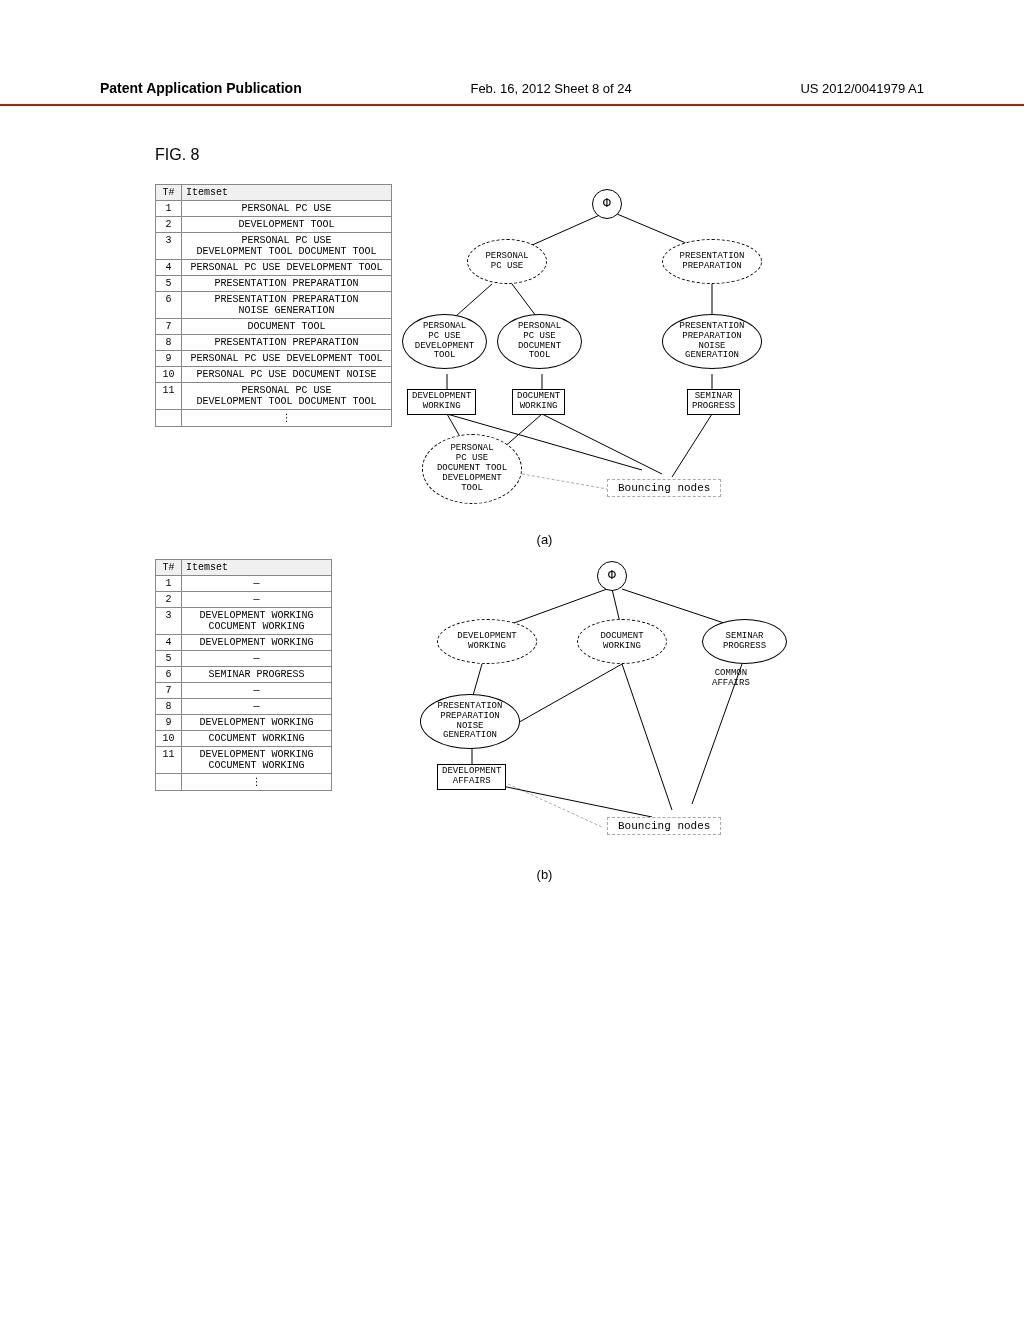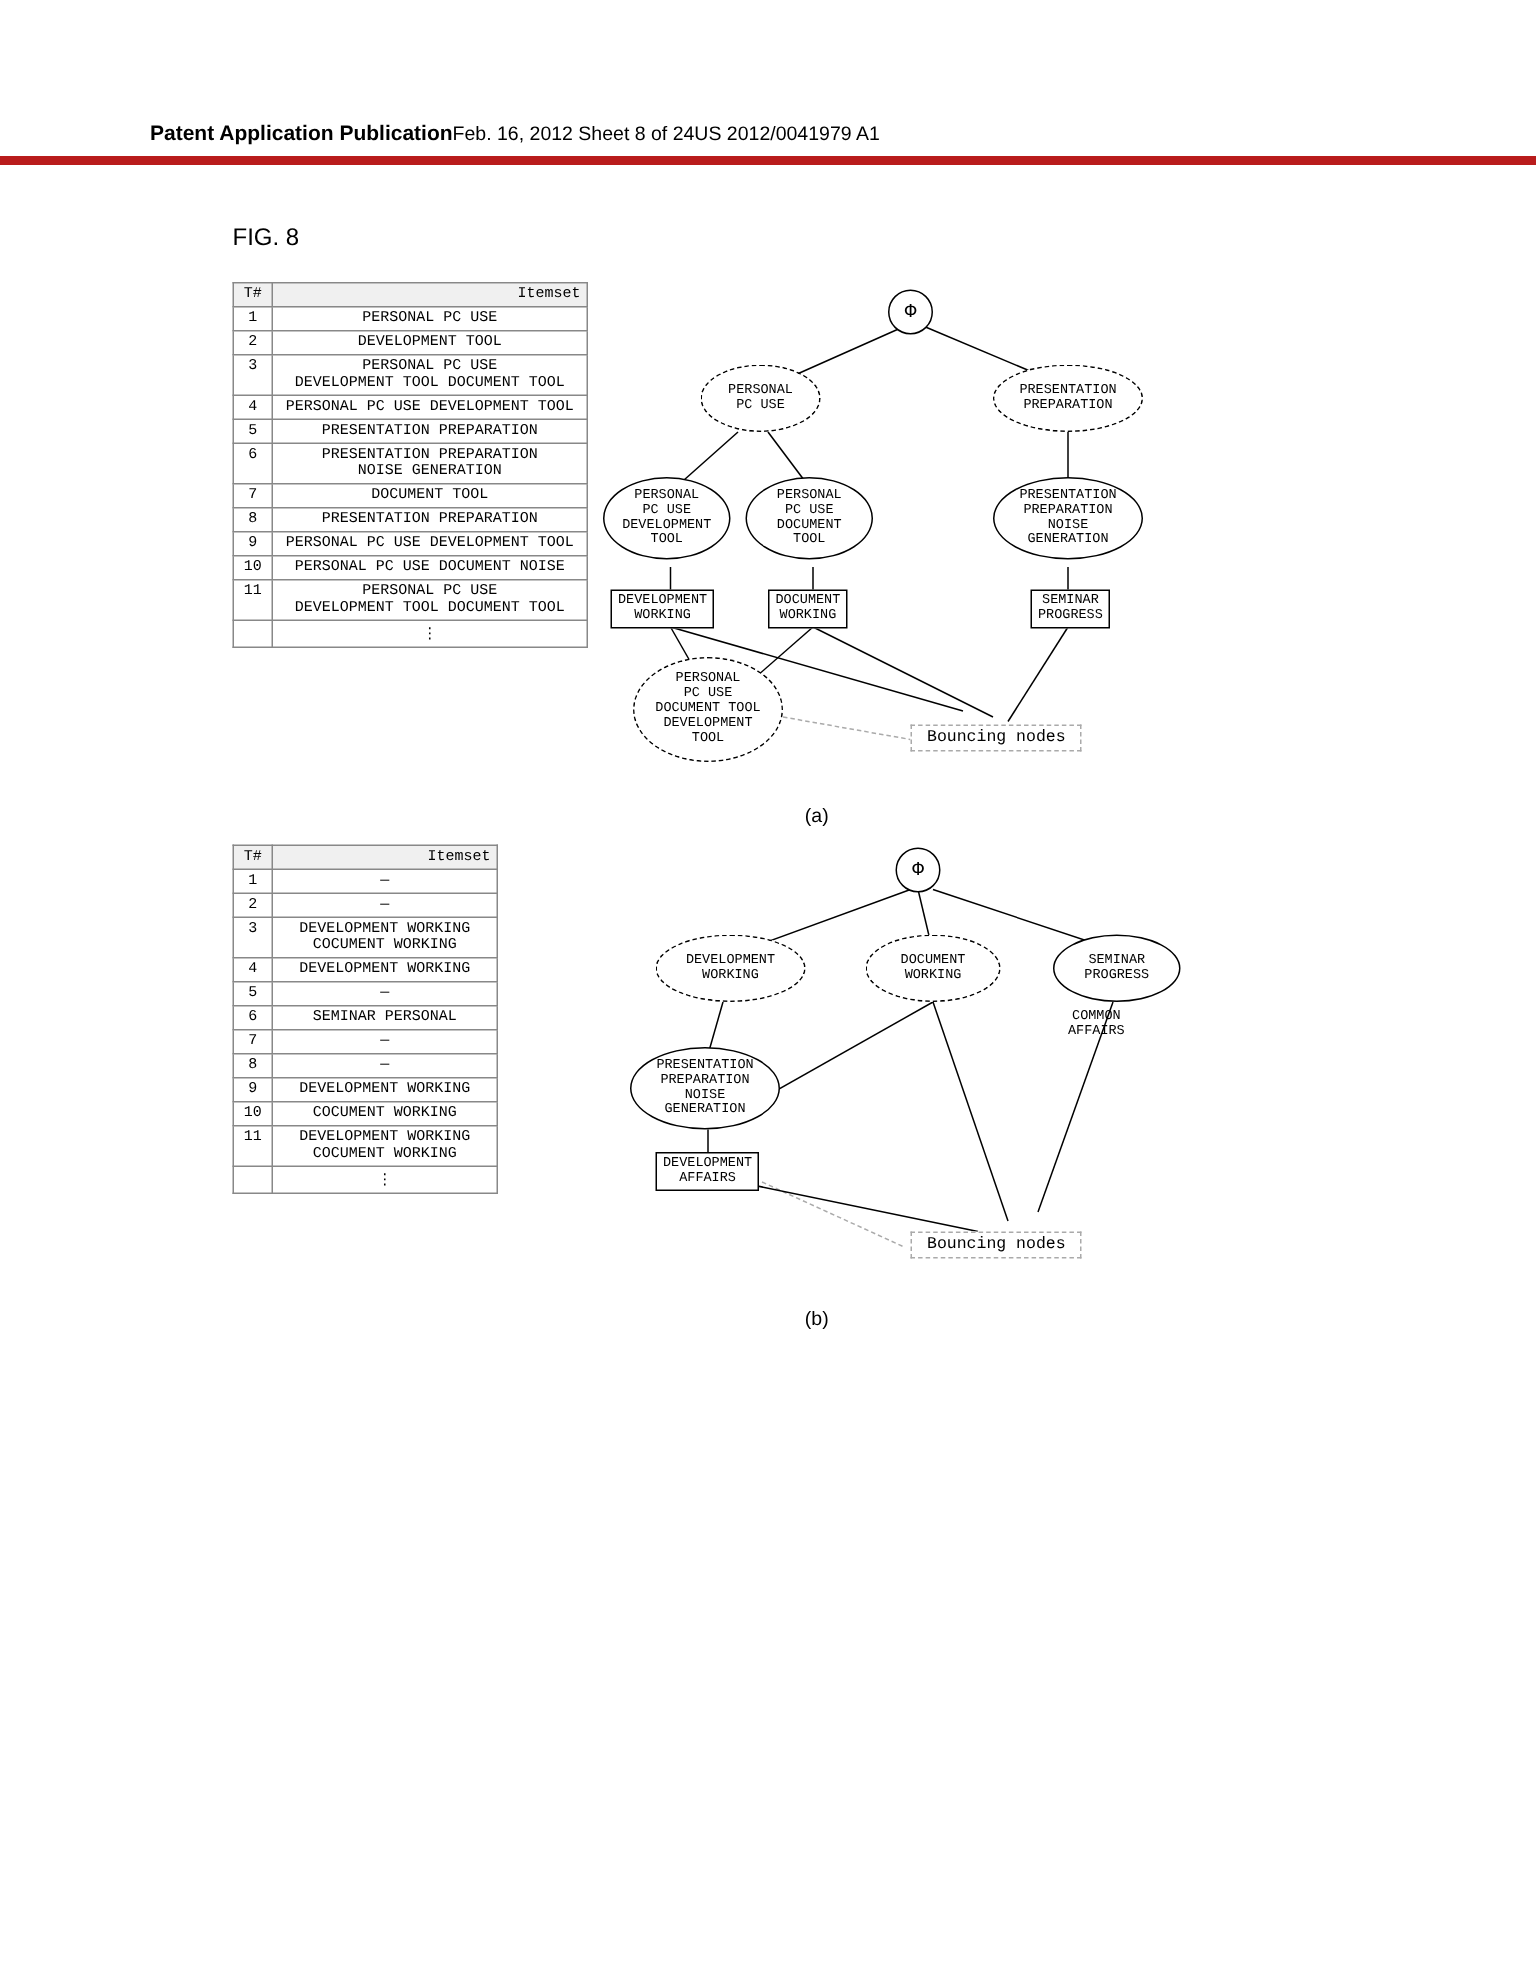--- a/index.html
+++ b/index.html
@@ -7,23 +7,24 @@
     margin: 0;
     padding: 0;
     font-family: Arial, sans-serif;
     background: #fff;
     width: 1024px;
     height: 1320px;
     position: relative;
   }
   .header {
     display: flex;
+    justify-content: space-between;
     align-items: baseline;
     padding: 80px 100px 8px 100px;
-    border-bottom: 6px solid #b91c1c;
+    border-bottom: 2px solid #b91c1c;
     font-size: 14px;
   }
   .header-left { font-weight: bold; }
   .header-mid { font-size: 13px; }
   .header-right { font-size: 13px; }
   .fig-label {
     font-size: 16px;
     padding: 40px 16px 0 155px;
     font-weight: normal;
   }
@@ -41,21 +42,21 @@
     font-family: "Courier New", monospace;
   }
   .itemset-table th, .itemset-table td {
     border: 1px solid #888;
     padding: 2px 4px;
     text-align: center;
     vertical-align: top;
   }
   .itemset-table th {
     background: #f0f0f0;
-    text-align: right;
+    text-align: left;
     font-weight: normal;
   }
   .itemset-table .col-tn {
     width: 26px;
     text-align: center;
   }
   .itemset-table .col-item-a { width: 210px; }
   .itemset-table .col-item-b { width: 150px; }
   .ellipsis-row td { text-align: center; font-size: 10px; }
   .diagram {
@@ -245,21 +246,21 @@
           <tr>
             <td class="col-tn">4</td>
             <td class="col-item-b">DEVELOPMENT WORKING</td>
           </tr>
           <tr>
             <td class="col-tn">5</td>
             <td class="col-item-b">—</td>
           </tr>
           <tr>
             <td class="col-tn">6</td>
-            <td class="col-item-b">SEMINAR PERSONAL</td>
+            <td class="col-item-b">SEMINAR PROGRESS</td>
           </tr>
           <tr>
             <td class="col-tn">7</td>
             <td class="col-item-b">—</td>
           </tr>
           <tr>
             <td class="col-tn">8</td>
             <td class="col-item-b">—</td>
           </tr>
           <tr>

